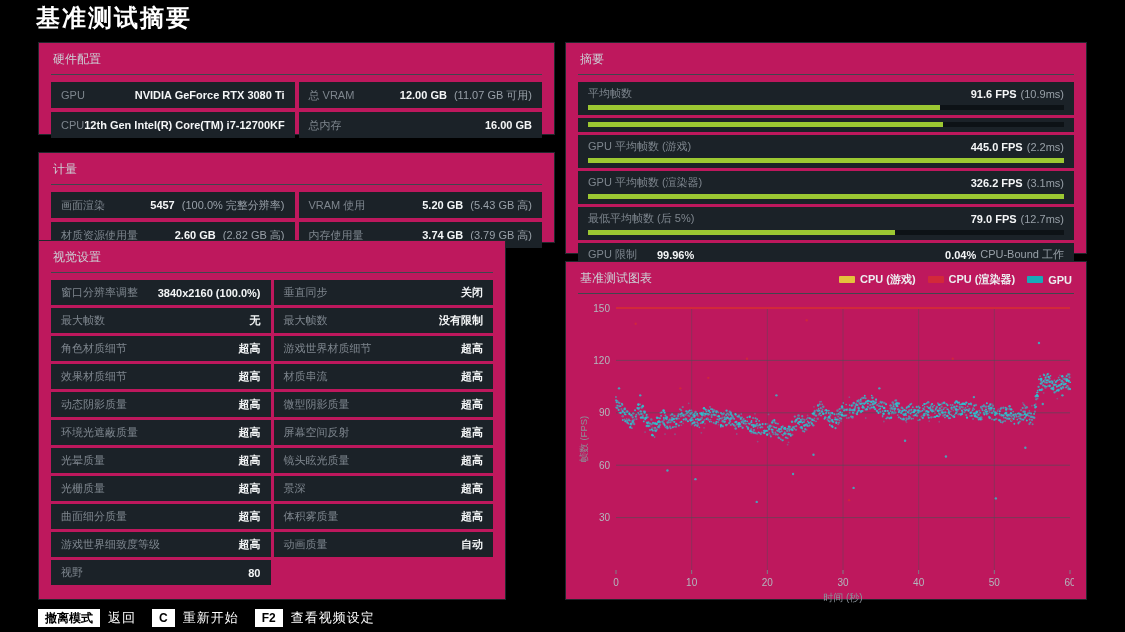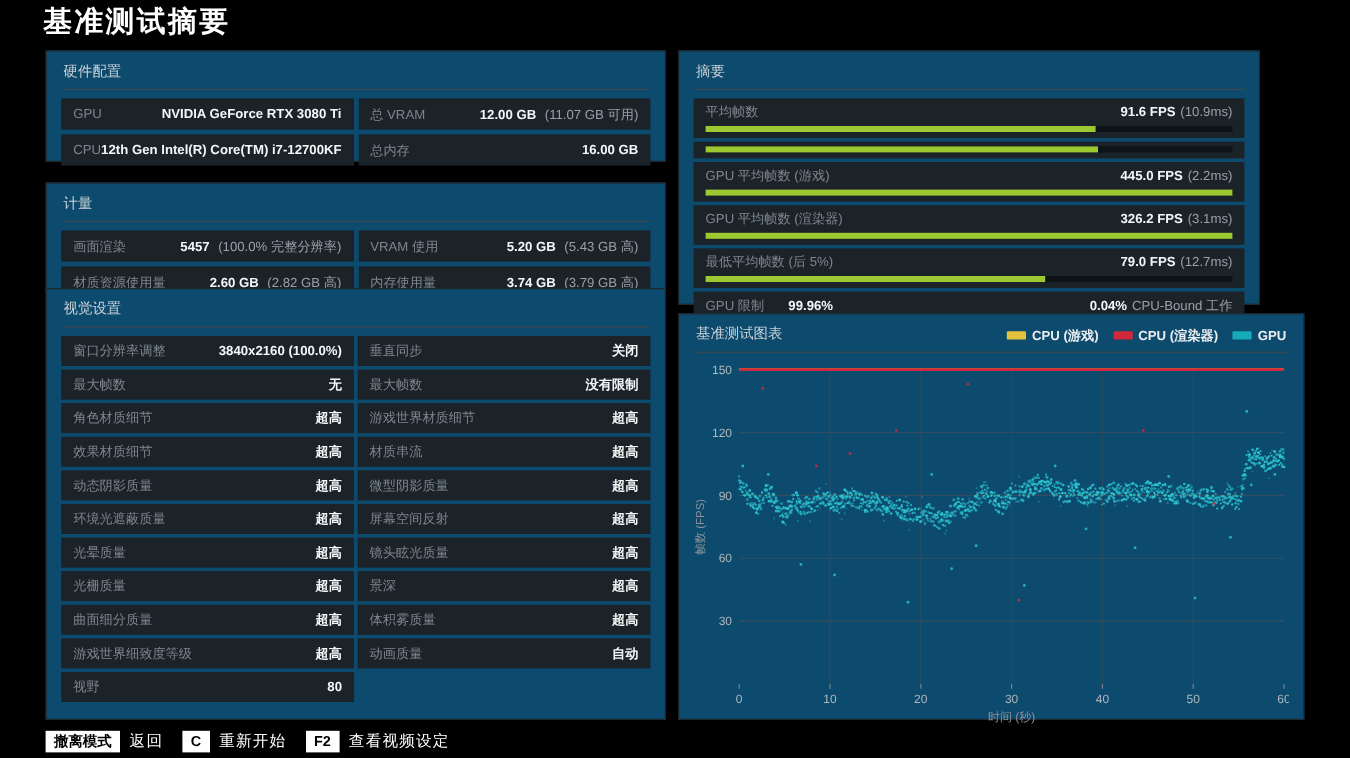--- a/index.html
+++ b/index.html
@@ -2,25 +2,25 @@
 <html><head>
 <meta charset="utf-8">
 <style>
   html,body{margin:0;padding:0;}
   body{
     width:1125px;height:632px;background:#000;position:relative;overflow:hidden;
     font-family:"Liberation Sans",sans-serif;color:#fff;
     -webkit-font-smoothing:antialiased;
   }
   .page-title{position:absolute;left:36px;top:2px;font-size:24px;font-weight:bold;letter-spacing:2px;color:#fff;}
-  .panel{position:absolute;background:#0c4a6e;border:1px solid #21272d;box-sizing:border-box;padding:7px 12px 6px;}
+  .panel{position:absolute;background:#be185d;border:1px solid #21272d;box-sizing:border-box;padding:7px 12px 6px;}
   .panel-hw{left:38px;top:42px;width:517px;height:93px;}
   .panel-metrics{left:38px;top:152px;width:517px;height:91px;}
-  .panel-visual{left:38px;top:240px;width:517px;height:360px;}
-  .panel-summary{left:565px;top:42px;width:485px;height:212px;}
+  .panel-visual{left:38px;top:240px;width:468px;height:360px;}
+  .panel-summary{left:565px;top:42px;width:522px;height:212px;}
   .panel-chart{left:565px;top:261px;width:522px;height:339px;}
   .section-title{font-size:12px;color:#ccd1d6;padding:1px 2px 6px;border-bottom:1px solid #40464d;margin-bottom:7px;}
   .row2{display:grid;grid-template-columns:1fr 1fr;gap:4px;margin-bottom:4px;}
   .cell{background:#1b2228;height:26px;display:flex;align-items:center;justify-content:space-between;padding:0 10px;font-size:11px;overflow:hidden;}
   .panel-visual .row2{gap:3px;margin-bottom:3px;}
   .panel-visual .cell{height:25px;}
   .lbl{color:#7e868e;white-space:nowrap;}
   .val{color:#f4f6f7;font-weight:bold;white-space:nowrap;}
   .extra{color:#98a0a8;font-weight:normal;margin-left:4px;}
   

